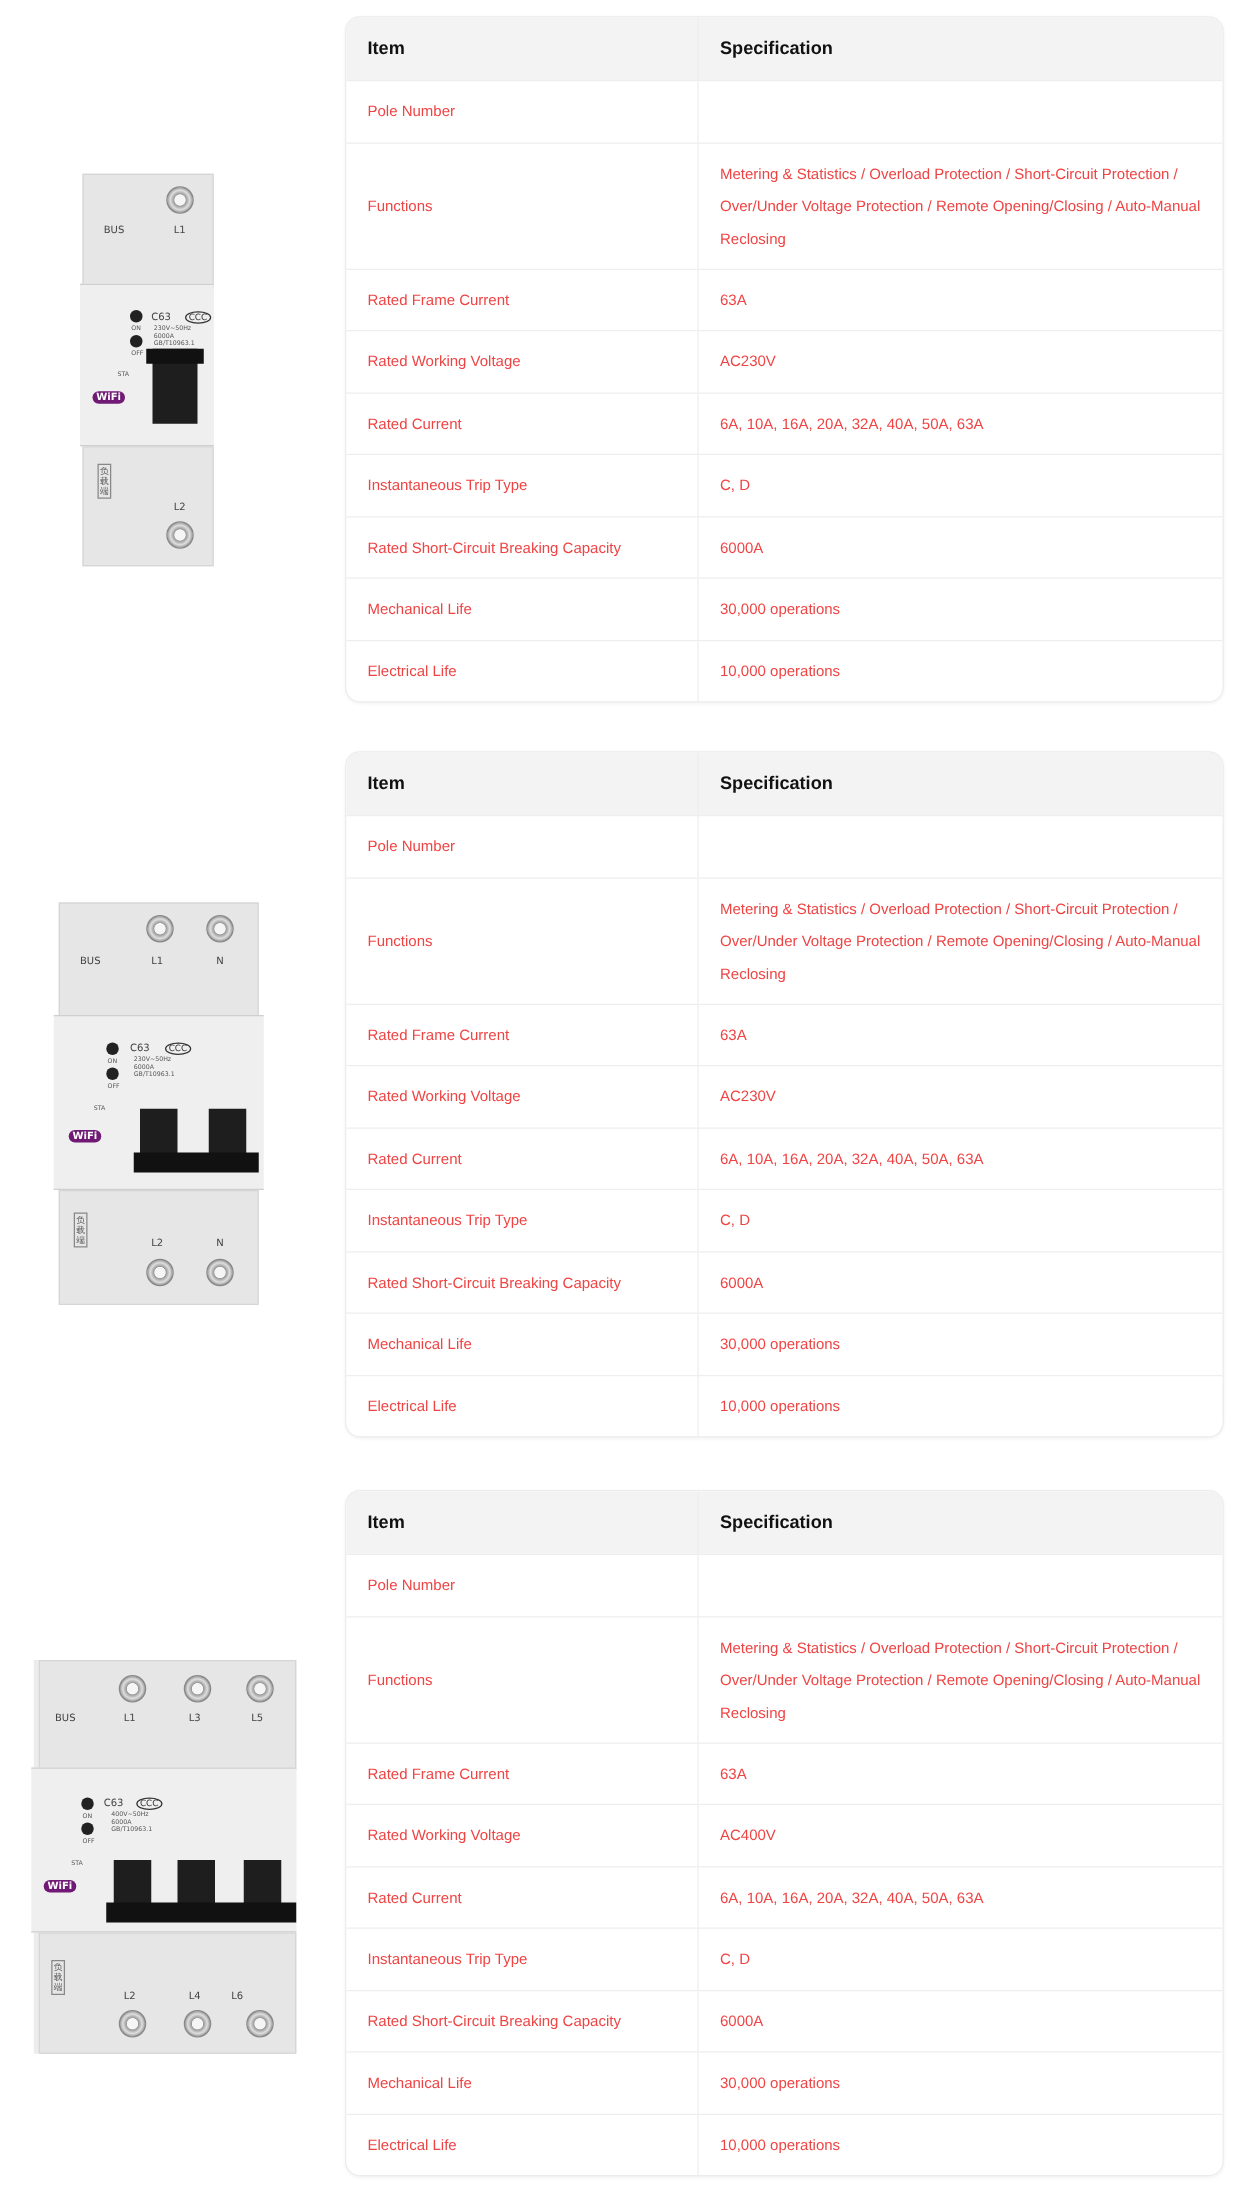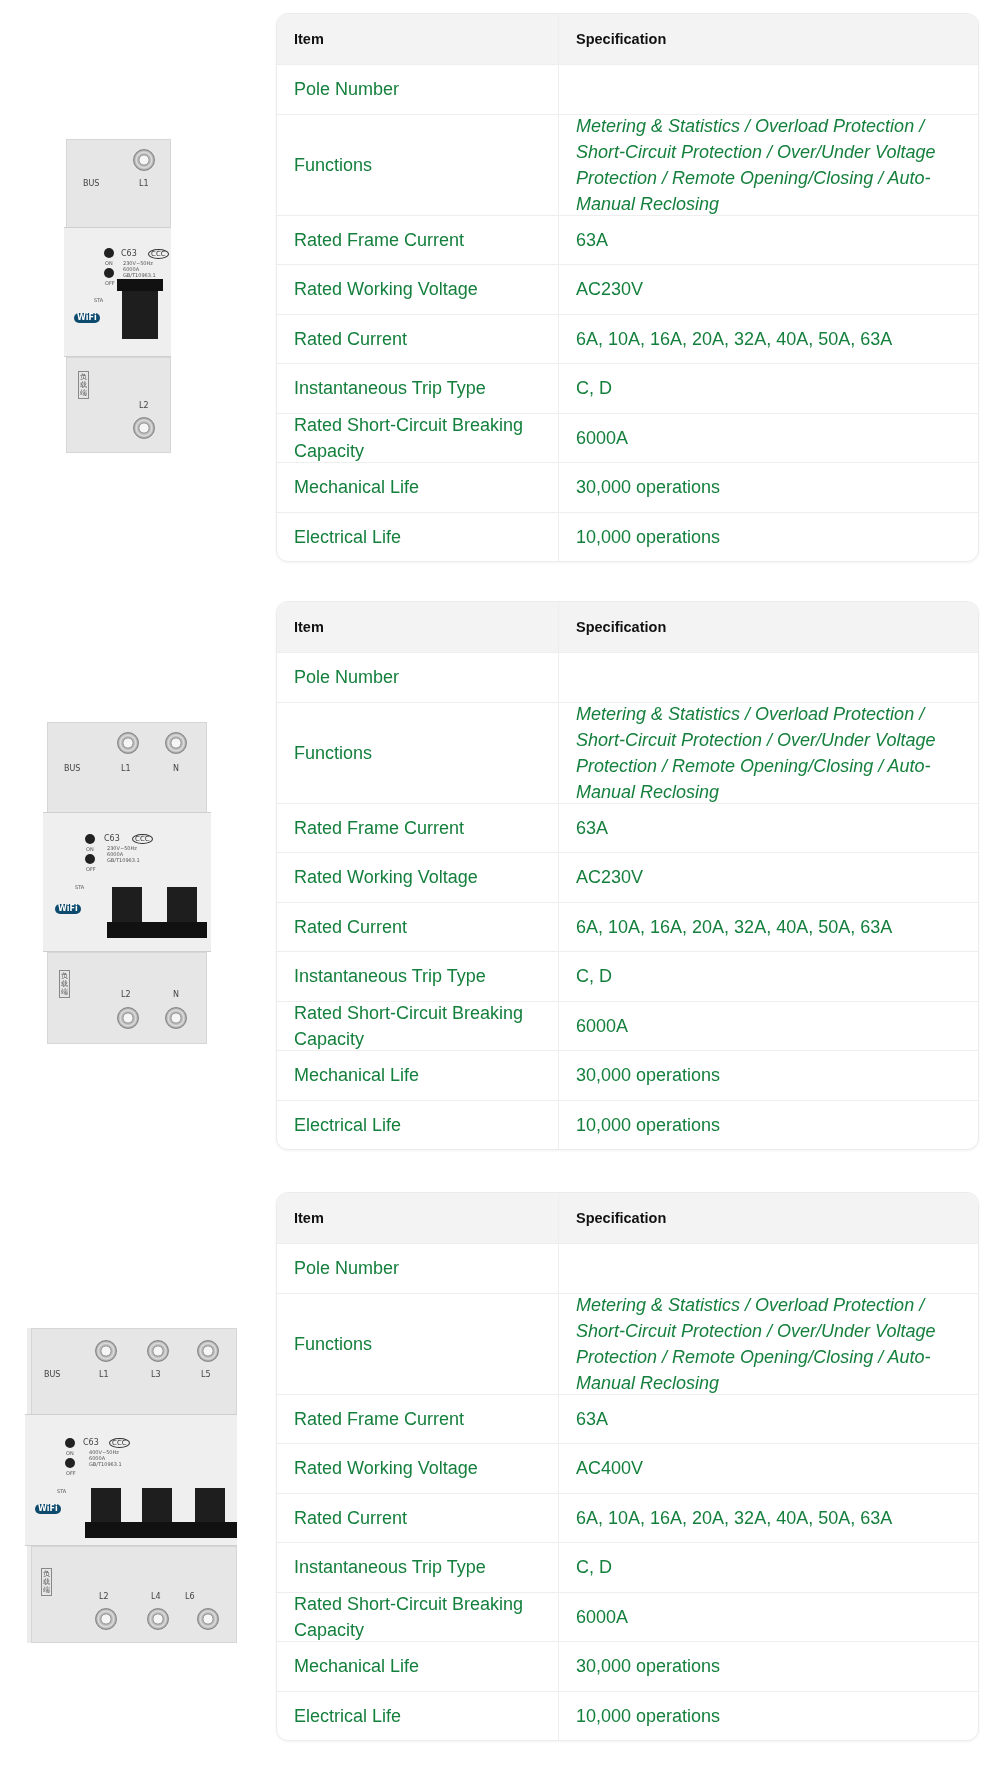--- a/index.html
+++ b/index.html
@@ -5,39 +5,39 @@
   html, body { margin: 0; padding: 0; background: #ffffff; }
   body { width: 1000px; height: 1765px; position: relative; font-family: "Liberation Sans", "DejaVu Sans", sans-serif; color: #333; overflow: hidden; }
   .product { position: absolute; left: 0; width: 1000px; }
   .spec-table {
     position: absolute; left: 276px; width: 701px;
     border: 1px solid #ececec; border-radius: 12px; overflow: hidden;
     box-shadow: 0 1px 3px rgba(0,0,0,0.05); background: #fff;
   }
   .row { display: flex; border-top: 1px solid #eeeeee; }
   .row:first-child { border-top: none; }
-  .cell { box-sizing: border-box; padding: 0 17px; display: flex; align-items: center; font-size: 18px; line-height: 26px; color: #15803d; }
+  .cell { box-sizing: border-box; padding: 0 17px; display: flex; align-items: center; font-size: 12px; line-height: 26px; color: #ef4444; }
   .cell.item { width: 282px; border-right: 1px solid #eeeeee; }
   .cell.spec { flex: 1; }
   .row.header { background: #f3f3f3; height: 50px; }
   .row.header .cell { font-weight: bold; color: #111; font-size: 14.5px; }
   .row.std { height: 48.5px; }
   .row.tall { height: 100px; }
-  .row.tall .cell.spec { padding-right: 12px; font-style: italic; }
+  .row.tall .cell.spec { padding-right: 12px; }
 
   
   .breaker { position: absolute; background: #ececec; }
   .bk-panel { position: absolute; background: #e6e6e6; border: 1px solid #d6d6d6; box-sizing: border-box; }
   .bk-mid { position: absolute; background: #efefef; border-top: 1px solid #cfcfcf; border-bottom: 1px solid #cfcfcf; box-sizing: border-box; }
   .screw { position: absolute; width: 22px; height: 22px; border-radius: 50%; background: radial-gradient(circle, #f5f5f5 30%, #9a9a9a 34%, #dedede 55%, #7a7a7a 80%); border: 1px solid #888; box-sizing: border-box; }
   .lbl { position: absolute; font-size: 8px; color: #444; font-family: "DejaVu Sans", sans-serif; }
   .btn-dot { position: absolute; width: 10px; height: 10px; border-radius: 50%; background: #222; }
   .handle { position: absolute; background: #1e1e1e; }
   .handle-bar { position: absolute; background: #111; }
-  .wifi { position: absolute; font-size: 8px; font-weight: bold; color: #fff; background: #0c4a6e; border-radius: 6px; padding: 0 3px; line-height: 10px; font-family: "DejaVu Sans", sans-serif; }
+  .wifi { position: absolute; font-size: 8px; font-weight: bold; color: #fff; background: #701a75; border-radius: 6px; padding: 0 3px; line-height: 10px; font-family: "DejaVu Sans", sans-serif; }
   .arrow { position: absolute; font-size: 7px; color: #555; border: 1px solid #888; text-align: center; line-height: 8px; padding: 1px; font-family: "DejaVu Sans", sans-serif; }
   .tiny { position: absolute; font-size: 5px; color: #555; line-height: 6px; font-family: "DejaVu Sans", sans-serif; white-space: pre; }
   .ccc { position: absolute; font-size: 7px; border: 1px solid #333; border-radius: 50%; padding: 0 2px; line-height: 8px; color: #333; font-family: "DejaVu Sans", sans-serif; }
 </style>
 </head>
 <body>
 
 <div class="product">
   <div class="breaker" style="left:66px; top:139px; width:105px; height:314px;">
     <div class="bk-panel" style="left:0; top:0; width:105px; height:92px;"></div>

